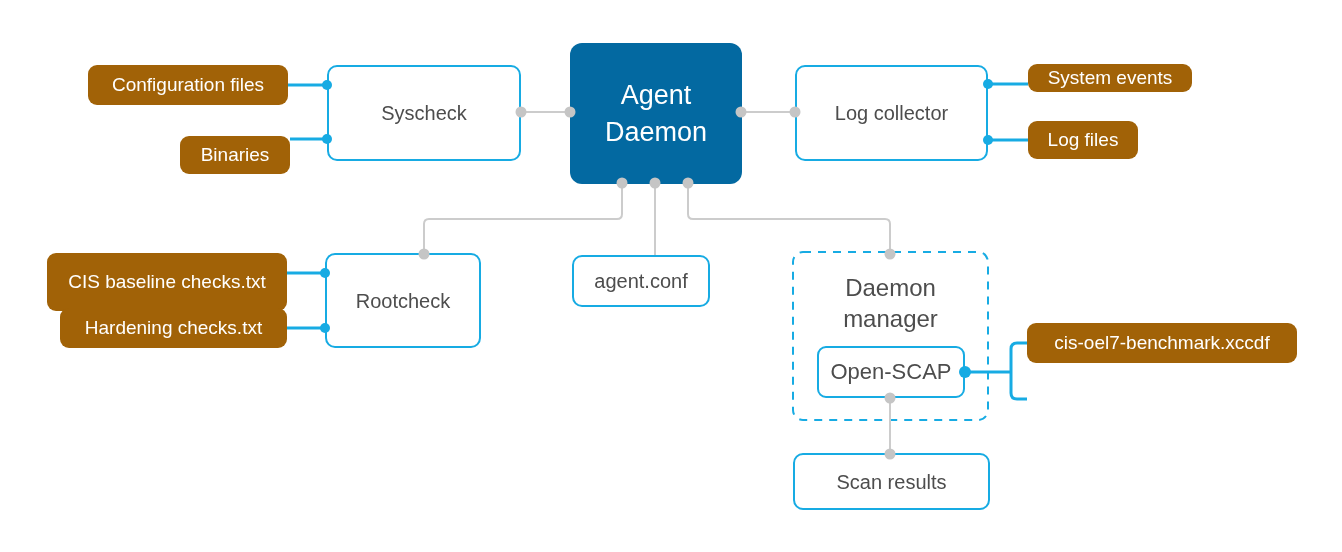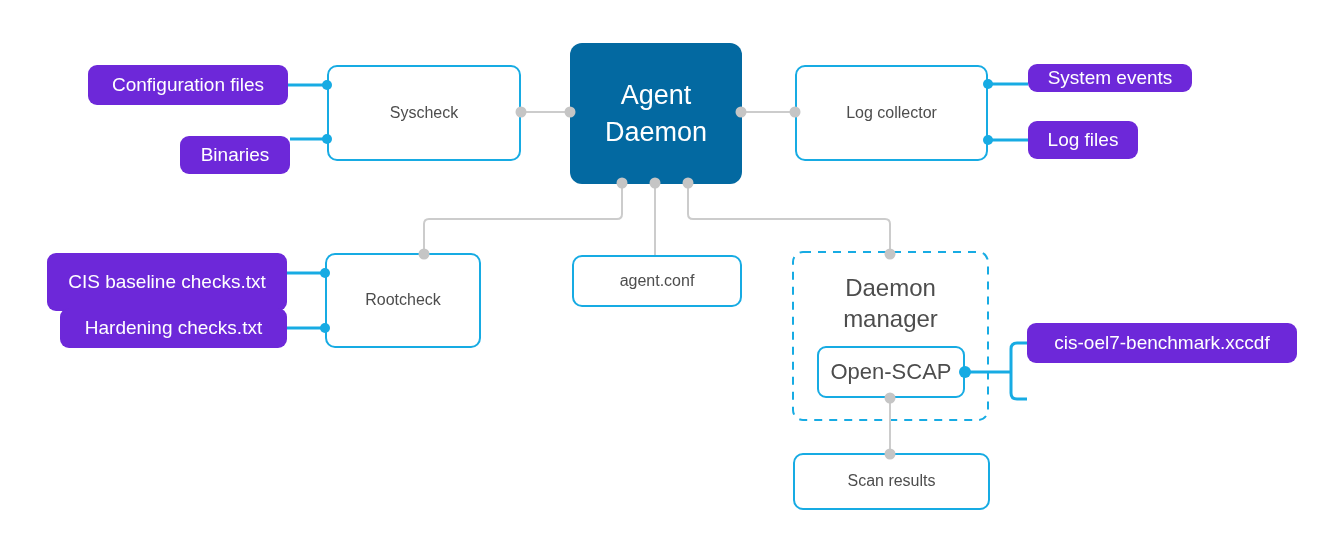--- a/index.html
+++ b/index.html
@@ -29,37 +29,37 @@
     justify-content: center;
     text-align: center;
     box-sizing: border-box;
     z-index: 2;
   }
   .node {
     background: #ffffff;
     border: 2px solid #17ABE3;
     border-radius: 10px;
     color: #4d4d4d;
-    font-size: 16px;
+    font-size: 20px;
     line-height: 1.3;
   }
   .node.solid {
     background: #0369a1;
     border: none;
     border-radius: 12px;
     color: #ffffff;
     font-size: 27px;
     line-height: 1.35;
   }
   .node.small {
     font-size: 22px;
     border-radius: 9px;
   }
   .pill {
-    background: #6d28d9;
+    background: #a16207;
     border-radius: 9px;
     color: #ffffff;
     font-size: 19px;
     white-space: nowrap;
   }
   .float-label {
     color: #4d4d4d;
     font-size: 24px;
     line-height: 1.3;
     z-index: 2;
@@ -80,21 +80,21 @@
   </div>
 
   <div class="node" style="left:795px; top:65px; width:193px; height:96px;">
     <span>Log collector</span>
   </div>
 
   <div class="node" style="left:325px; top:253px; width:156px; height:95px;">
     <span>Rootcheck</span>
   </div>
 
-  <div class="node" style="left:572px; top:255px; width:170px; height:52px;">
+  <div class="node" style="left:572px; top:255px; width:138px; height:52px;">
     <span>agent.conf</span>
   </div>
 
   <div class="float-label" style="left:793px; top:262px; width:195px; height:82px;">
     <span class="wrap-narrow">Daemon manager</span>
   </div>
 
   <div class="node small" style="left:817px; top:346px; width:148px; height:52px;">
     <span>Open-SCAP</span>
   </div>

